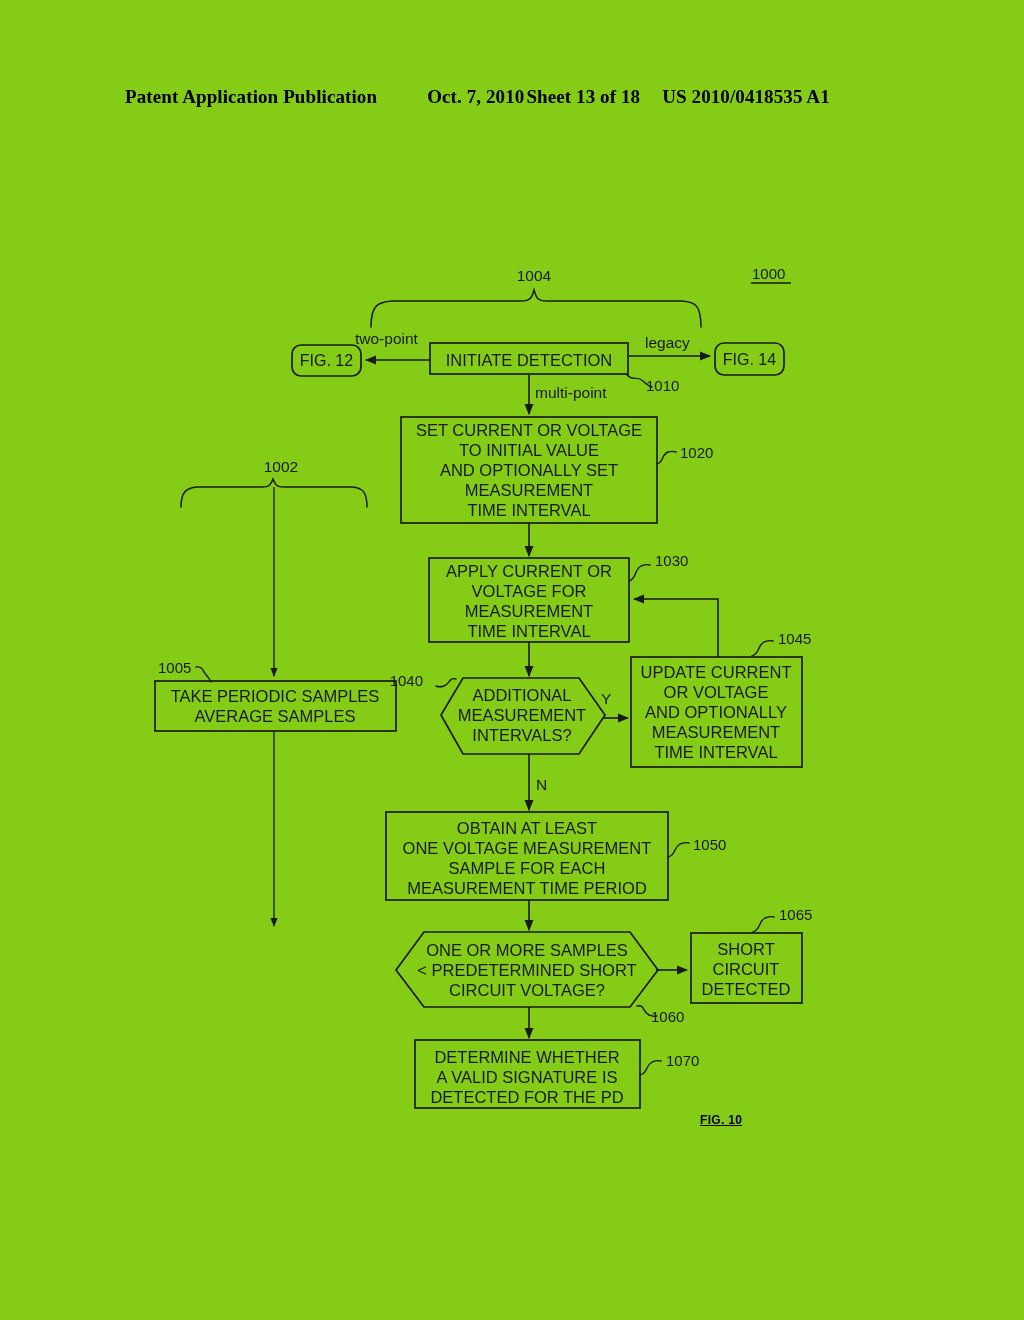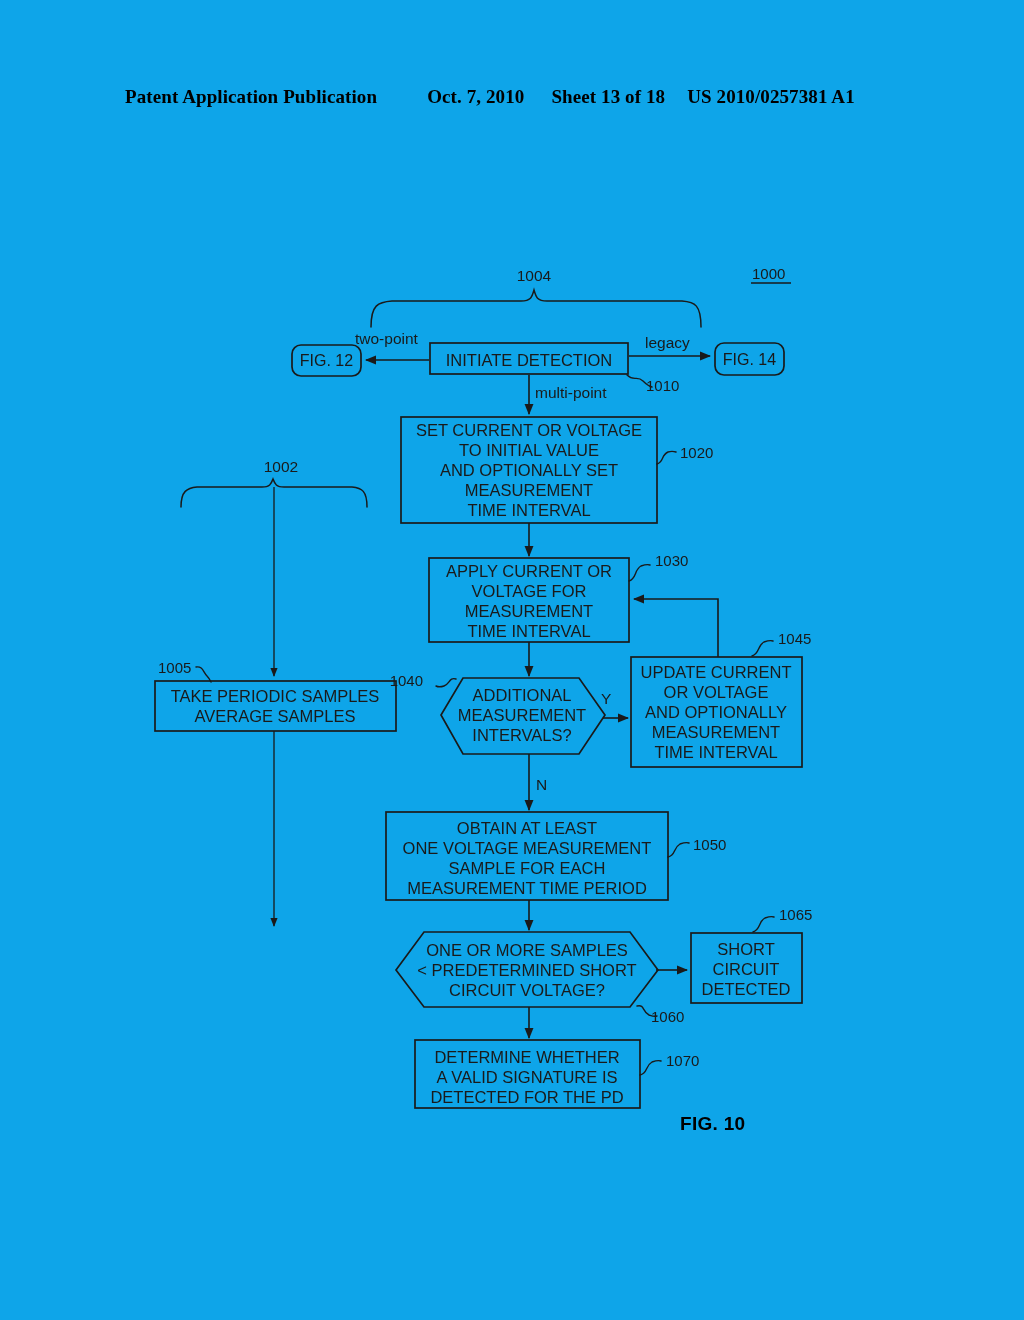--- a/index.html
+++ b/index.html
@@ -14,51 +14,52 @@
     position: relative;
     font-family: "Liberation Sans", sans-serif;
     color: #000;
     overflow: hidden;
   }
   #page {
     position: absolute;
     left: 0; top: 0;
     width: 1024px;
     height: 1320px;
-    background: #0ea5e9;
+    background: #84cc16;
   }
   
   .pat-header {
     position: absolute;
     top: 86px;
     left: 125px;
     width: 775px;
     height: 26px;
     display: flex;
     align-items: baseline;
     font-family: "Liberation Serif", serif;
     font-weight: bold;
     font-size: 19px;
     letter-spacing: 0.1px;
     white-space: nowrap;
   }
   .pat-header .h-pub   { margin-right: 50px; }
-  .pat-header .h-date  { margin-right: 27px; text-align: right; }
+  .pat-header .h-date  { margin-right: 2px; text-align: right; }
   .pat-header .h-sheet { margin-right: 22px; }
   .pat-header .h-num   { }
 
   
   .fig-caption {
     position: absolute;
-    left: 680px;
+    left: 700px;
     top: 1113px;
     font-family: "Liberation Sans", sans-serif;
     font-weight: bold;
-    font-size: 19px;
+    font-size: 12px;
     letter-spacing: 0.3px;
+    text-decoration: underline;
   }
 
   
   svg#flow {
     position: absolute;
     left: 0;
     top: 0;
     width: 1024px;
     height: 1320px;
   }
@@ -110,21 +111,21 @@
 </style>
 </head>
 <body>
 
 <div id="page">
 
   <div class="pat-header">
     <span class="h-pub">Patent Application Publication</span>
     <span class="h-date">Oct. 7, 2010</span>
     <span class="h-sheet">Sheet 13 of 18</span>
-    <span class="h-num">US 2010/0257381 A1</span>
+    <span class="h-num">US 2010/0418535 A1</span>
   </div>
 
   <svg id="flow" viewBox="0 0 1024 1320">
     <defs>
       <marker id="arrow" viewBox="0 0 10 10" refX="9" refY="5" markerWidth="7" markerHeight="7" orient="auto-start-reverse">
         <path d="M 0 1 L 10 5 L 0 9 z" fill="#1a1a1a"></path>
       </marker>
     </defs>
 
     <text class="reftext" x="752" y="279">1000</text>

